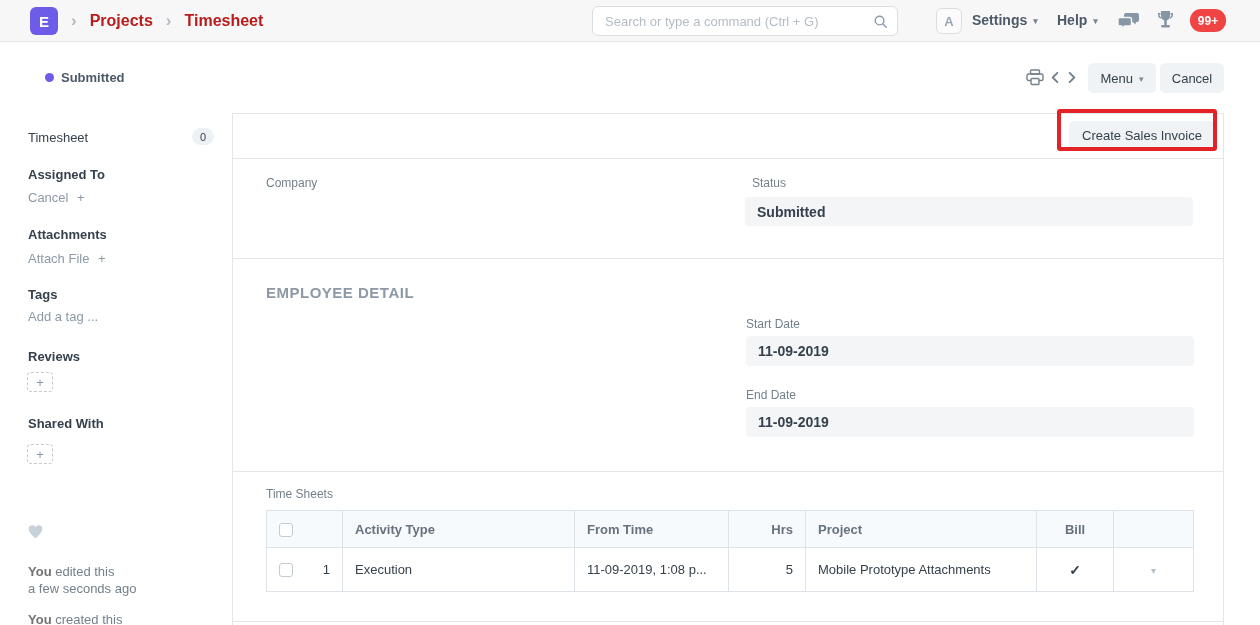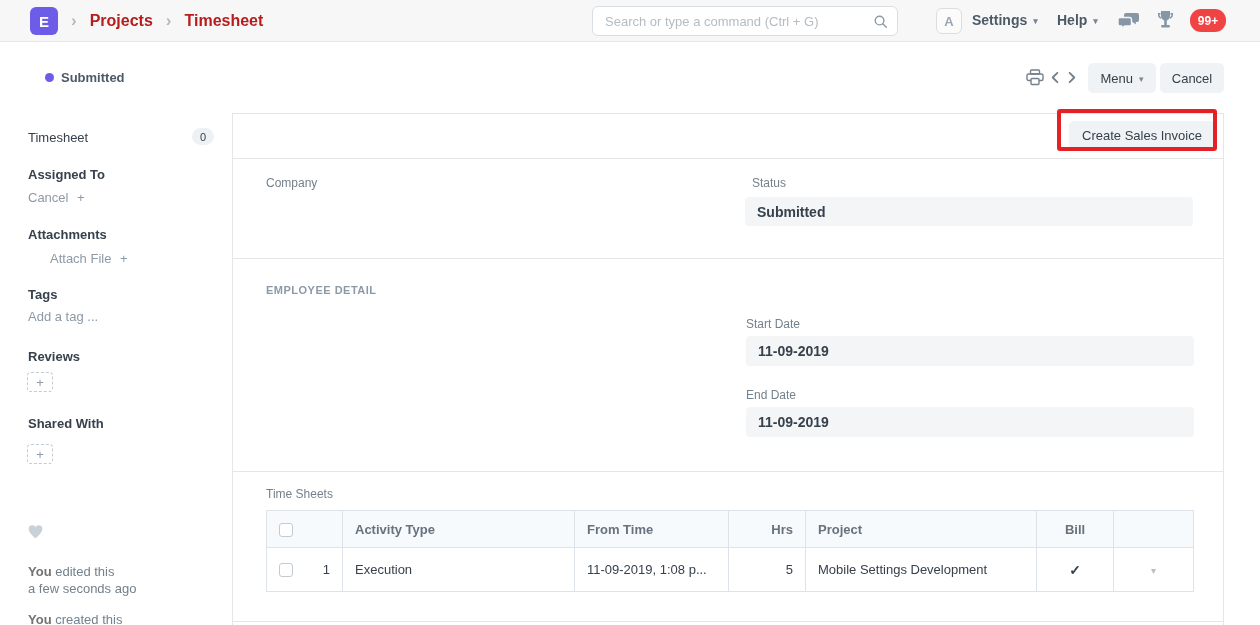--- a/index.html
+++ b/index.html
@@ -59,21 +59,21 @@
   
   .main { position:absolute; left:232px; top:113px; width:992px; height:512px; background:#fff;
     border:1px solid #e4e7ea; border-bottom:none; }
   .hr { position:absolute; left:0; right:0; height:1px; background:#e4e7ea; }
   .btn-create { position:absolute; left:836px; top:7px; height:29px; padding:0 13px; }
   .red-box { position:absolute; left:824px; top:-5px; width:160px; height:42px;
     border:4px solid #e42127; border-radius:3px; z-index:5; pointer-events:none; }
   .flabel { position:absolute; font-size:12px; color:#74808b; }
   .fbox { position:absolute; height:29px; background:#f3f5f7; border-radius:4px; font-size:14px;
     font-weight:700; color:#36414c; display:flex; align-items:center; padding:0 12px; }
-  .sect-label { position:absolute; font-size:11px; font-weight:600; letter-spacing:.5px; color:#8d99a6; }
+  .sect-label { position:absolute; font-size:15px; font-weight:600; letter-spacing:.5px; color:#8d99a6; }
   
   .grid-wrap { position:absolute; left:33px; top:396px; }
   table.grid { border-collapse:collapse; table-layout:fixed; width:927px; background:#fff; }
   .grid th, .grid td { border:1px solid #dde3e8; font-size:13px; padding:0 12px; overflow:hidden;
     white-space:nowrap; text-overflow:ellipsis; }
   .grid th { height:37px; background:#f7fafc; color:#67727e; font-weight:600; text-align:left; }
   .grid td { height:43px; color:#36414c; }
   .col-hrs { text-align:right !important; }
   .col-bill { text-align:center !important; }
   .col-menu { text-align:center !important; }
@@ -155,21 +155,21 @@
   <div class="sb side-h" style="top:17px; font-weight:500;">Timesheet</div>
   <div class="count-pill">0</div>
 
   <div class="sb side-h" style="top:54px;">Assigned To</div>
   <div class="sb side-muted" style="top:77px;">
     <span>Cancel</span>
     <span style="margin-left:5px;">+</span>
   </div>
 
   <div class="sb side-h" style="top:114px;">Attachments</div>
-  <div class="sb side-muted" style="top:138px;margin-left:22px;">
+  <div class="sb side-muted" style="top:138px;">
     <span>Attach File</span>
     <span style="margin-left:5px;">+</span>
   </div>
 
   <div class="sb side-h" style="top:174px;">Tags</div>
   <div class="sb side-muted" style="top:196px;">Add a tag ...</div>
 
   <div class="sb side-h" style="top:236px;">Reviews</div>
   <div class="plus-box" style="top:259px;">
     <span>+</span>
@@ -245,21 +245,21 @@
         <tr>
           <td>
             <span class="sel-cell">
               <span class="cb"></span>
               <span class="idx">1</span>
             </span>
           </td>
           <td>Execution</td>
           <td>11-09-2019, 1:08 p...</td>
           <td class="col-hrs">5</td>
-          <td>Mobile Settings Development</td>
+          <td>Mobile Prototype Attachments</td>
           <td class="col-bill">
             <span class="check-glyph">✓</span>
           </td>
           <td class="col-menu">
             <span class="row-caret">▾</span>
           </td>
         </tr>
       </tbody>
     </table>
   </div>

